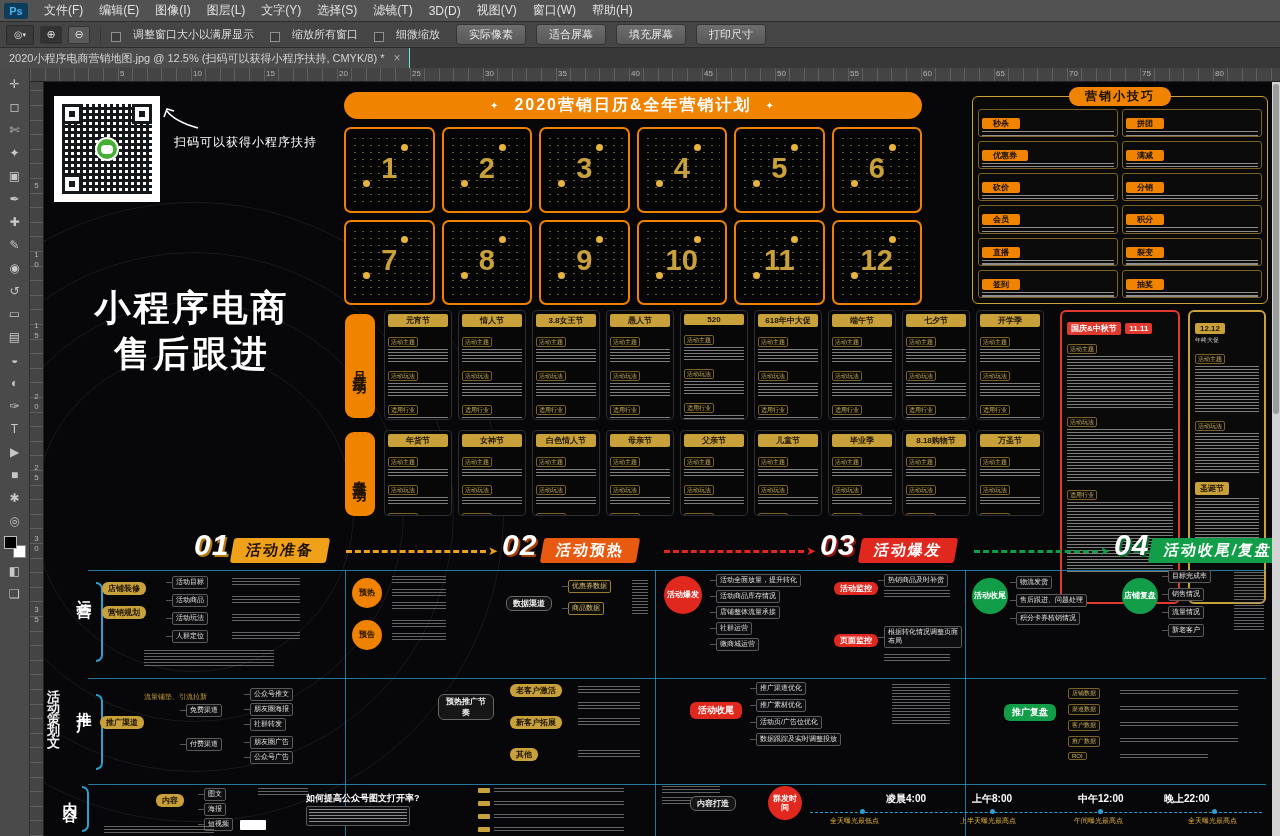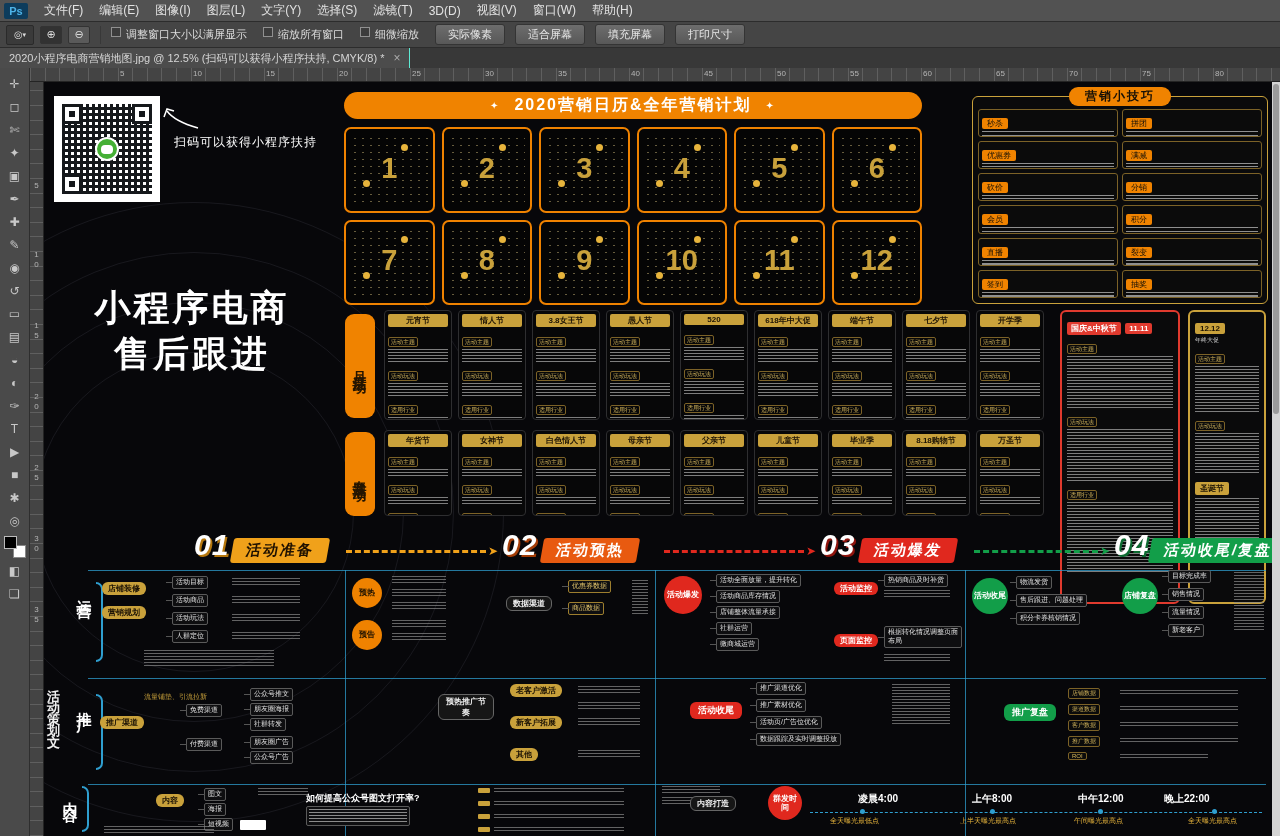--- a/index.html
+++ b/index.html
@@ -7,21 +7,21 @@
 #app{position:relative;width:1280px;height:836px;font-family:"Liberation Sans","DejaVu Sans",sans-serif;background:#3a3a3a}
 
 .menubar{position:absolute;left:0;top:0;width:100%;height:22px;background:#525252;border-bottom:1px solid #2c2c2c;display:flex;align-items:center;padding-left:4px}
 .pslogo{width:24px;height:16px;background:#0d3c5c;color:#4cb3e8;font-size:11px;font-weight:bold;display:flex;align-items:center;justify-content:center;border-radius:2px;margin-right:8px}
 .menu-item{font-size:12px;color:#e2e2e2;padding:2px 8px;cursor:default;white-space:nowrap}
 .optbar{position:absolute;left:0;top:22px;width:100%;height:26px;background:#454545;border-bottom:1px solid #2c2c2c;display:flex;align-items:center;gap:6px;padding-left:6px}
 .opt-tool{width:28px;height:20px;background:#3a3a3a;border:1px solid #2a2a2a;color:#ddd;font-size:10px;display:flex;align-items:center;justify-content:center;border-radius:2px}
 .zbtn{width:22px;height:18px;background:#5a5a5a;border:1px solid #333;border-radius:2px;color:#ddd;font-size:11px;display:flex;align-items:center;justify-content:center}
 .zbtn.active{background:#323232}
 .sep{width:1px;height:18px;background:#383838;margin:0 4px}
-.chk{display:flex;align-items:flex-start;gap:5px;font-size:11px;color:#ddd;margin-right:10px;white-space:nowrap}
+.chk{display:flex;align-items:flex-end;gap:12px;font-size:11px;color:#ddd;margin-right:10px;white-space:nowrap}
 .chk .box{width:10px;height:10px;border:1px solid #909090;background:#3c3c3c;flex:none}
 .pbtn{font-size:11px;color:#e8e8e8;background:linear-gradient(#6d6d6d,#585858);border:1px solid #343434;border-radius:3px;padding:2px 12px;margin-right:4px;white-space:nowrap}
 .tabbar{position:absolute;left:0;top:48px;width:100%;height:20px;background:#383838;display:flex;align-items:flex-end}
 .doctab{height:20px;background:#4c4c4c;border-right:1px solid #5eead4;display:flex;align-items:center;padding:0 9px;font-size:11px;color:#d5d5d5;gap:9px;white-space:nowrap}
 .doctab .close{color:#aaa;font-size:12px}
 .hruler{position:absolute;left:30px;top:68px;width:1250px;height:14px;background:#444;border-bottom:1px solid #242424;background-image:repeating-linear-gradient(90deg,#5f5f5f 0 1px,transparent 1px 14.6px)}
 .hruler span{position:absolute;top:1px;font-size:8px;color:#b5b5b5}
 .vruler{position:absolute;left:30px;top:82px;width:14px;height:754px;background:#444;border-right:1px solid #242424;background-image:repeating-linear-gradient(0deg,#5f5f5f 0 1px,transparent 1px 14.6px)}
 .vruler span{position:absolute;left:2px;font-size:8px;color:#b5b5b5;writing-mode:vertical-rl;text-orientation:upright;letter-spacing:1px}
 .toolbar{position:absolute;left:0;top:68px;width:30px;height:768px;background:#4a4a4a;border-right:1px solid #2e2e2e;display:flex;flex-direction:column;align-items:center;padding-top:4px}
@@ -49,21 +49,21 @@
 .calgrid{position:absolute;left:300px;top:45px;width:578px;height:178px;display:grid;grid-template-columns:repeat(6,1fr);grid-template-rows:repeat(2,1fr);gap:7px}
 .month{position:relative;border:2px solid #ef8200;border-radius:7px;background:#050505}
 .month::before{content:"";position:absolute;left:5px;top:6px;right:5px;bottom:5px;background-image:radial-gradient(circle,rgba(200,180,120,.5) .7px,transparent 1px);background-size:8px 7px}
 .mnum{position:absolute;left:50%;top:50%;transform:translate(-50%,-54%);font-size:29px;font-weight:800;color:#c9a13b}
 .gd{position:absolute;width:7px;height:7px;border-radius:50%;background:#e7b43c}
 .gd.a{left:64%;top:18%}.gd.b{left:20%;top:62%}
 .tips{position:absolute;left:928px;top:14px;width:296px;height:208px;border:1px solid #c9a13b;border-radius:6px;background:rgba(12,12,12,.55);padding:12px 5px 5px}
 .tips-title{position:absolute;left:50%;top:-10px;transform:translateX(-50%);background:#f08300;color:#161006;font-size:12px;font-weight:800;padding:1px 16px;border-radius:9px;letter-spacing:2px;white-space:nowrap}
 .tips-grid{display:grid;grid-template-columns:1fr 1fr;grid-auto-rows:1fr;gap:4px;height:100%}
 .tip{background:#0b0b0b;border:1px solid #7c6227;border-radius:3px;padding:2px 3px;overflow:hidden}
-.tpill{display:inline-block;background:#f08300;color:#161006;font-size:8px;font-weight:normal;padding:0 5px;border-radius:2px;margin-bottom:2px;white-space:nowrap}
+.tpill{display:inline-block;background:#f08300;color:#161006;font-size:8px;font-weight:bold;padding:0 11px;border-radius:2px;margin-bottom:2px;white-space:nowrap}
 .tl{height:14px;background-image:repeating-linear-gradient(to bottom,#8f8f8f 0 1px,transparent 1px 3.5px)}
 .bandlab{position:absolute;left:301px;width:30px;background:#f08300;border-radius:9px;color:#241500;font-weight:800;font-size:14px;writing-mode:vertical-rl;text-orientation:upright;display:flex;align-items:center;justify-content:center;letter-spacing:3px}
 .tagrow{position:absolute;left:340px;display:flex;gap:6px}
 .tagcard{width:68px;background:#070708;border:1px solid #2e2e30;border-radius:4px;padding:3px;overflow:hidden}
 .r1 .tagcard{height:110px}.r2 .tagcard{height:86px}
 .tagpill{background:#c9a13b;color:#1c1305;font-size:8px;font-weight:bold;text-align:center;border-radius:2px;padding:1px 0;margin-bottom:3px;white-space:nowrap;overflow:hidden}
 .chip{display:inline-block;font-size:6px;color:#d8b95e;border:1px solid #7c6227;border-radius:2px;padding:0 2px;line-height:1.4;white-space:nowrap}
 .ml{margin:1px 0 2px;background-image:repeating-linear-gradient(to bottom,#7d7d7d 0 1px,transparent 1px 3px)}
 .r1 .ml{height:13px}.r2 .ml{height:7px}
 .redcol{position:absolute;left:1016px;top:228px;width:120px;height:294px;border:2px solid #e03a2e;border-radius:6px;background:#0a0a0b;padding:5px}
@@ -513,21 +513,21 @@
 
     <div class="micro" style="left:618px;top:704px;width:58px;height:8px"></div>
     <div class="micro" style="left:618px;top:715px;width:58px;height:8px"></div>
     <div class="fpill dark" style="left:646px;top:714px">内容打造</div>
     <div class="fcirc red" style="left:724px;top:704px;width:34px;height:34px">群发时间</div>
     <div class="tl-dash" style="left:766px;top:730px;width:452px"></div>
     <div class="tdot" style="left:816px;top:727px"></div>
     <div class="tdot" style="left:946px;top:727px"></div>
     <div class="tdot" style="left:1054px;top:727px"></div>
     <div class="tdot" style="left:1168px;top:727px"></div>
-    <div class="ttime" style="left:814px;top:710px">凌晨4:00</div>
+    <div class="ttime" style="left:842px;top:710px">凌晨4:00</div>
     <div class="tlabel" style="left:786px;top:734px">全天曝光最低点</div>
     <div class="ttime" style="left:928px;top:710px">上午8:00</div>
     <div class="tlabel" style="left:916px;top:734px">上半天曝光最高点</div>
     <div class="ttime" style="left:1034px;top:710px">中午12:00</div>
     <div class="tlabel" style="left:1030px;top:734px">午间曝光最高点</div>
     <div class="ttime" style="left:1120px;top:710px">晚上22:00</div>
     <div class="tlabel" style="left:1144px;top:734px">全天曝光最高点</div>
   </div>
 
   <div class="vscroll">

